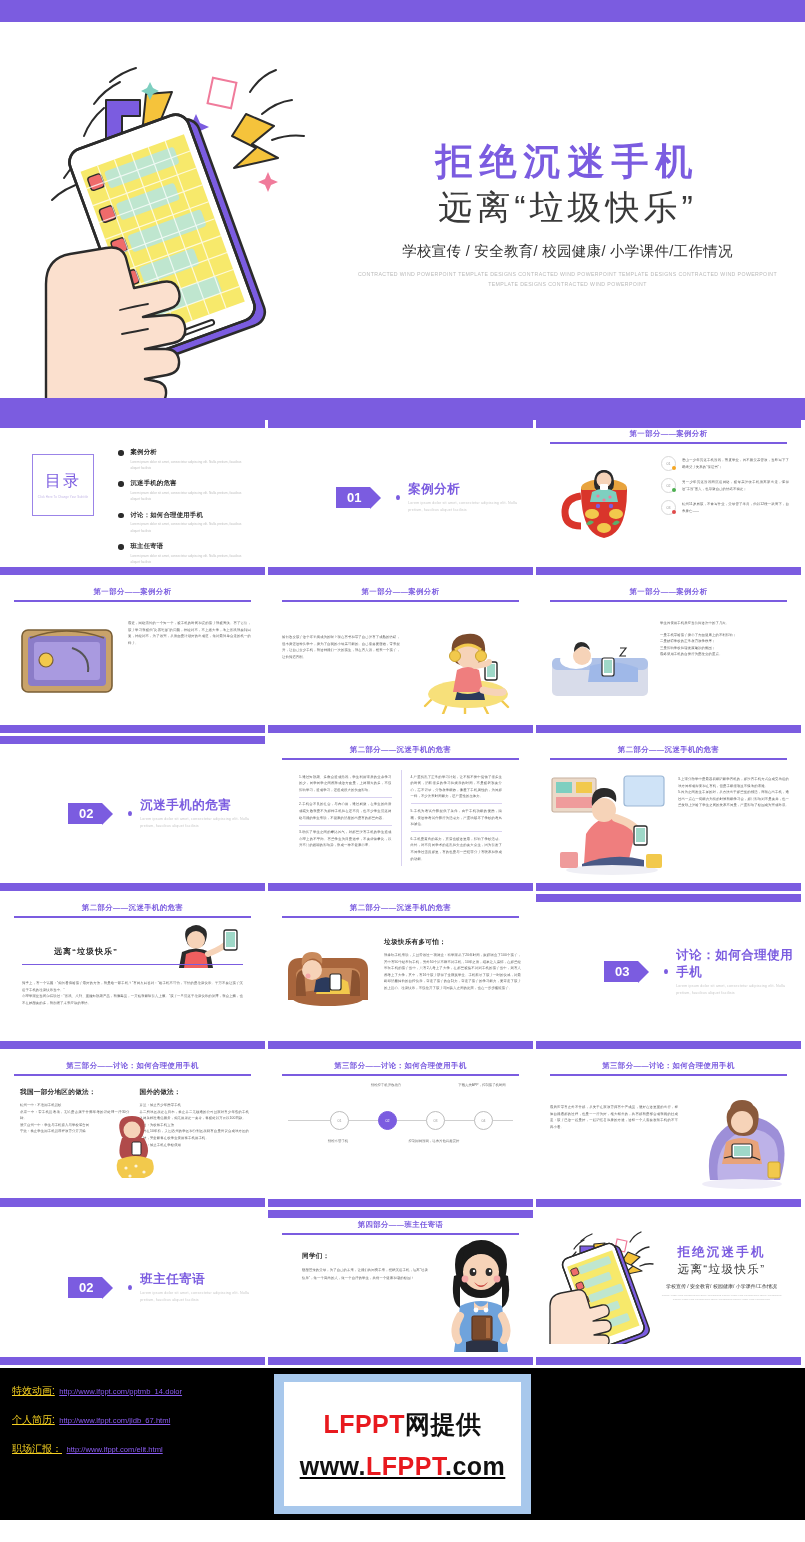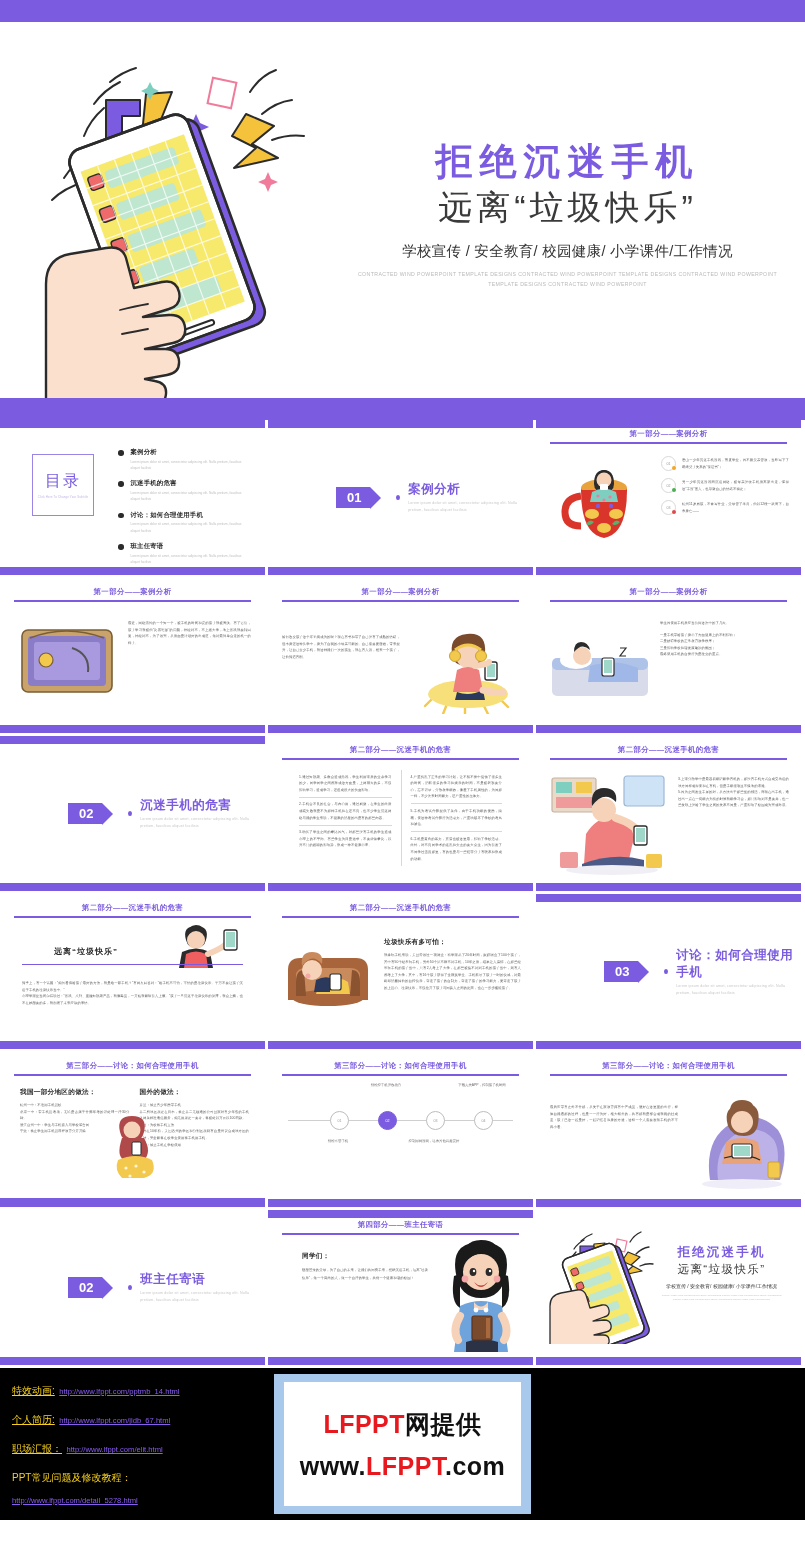--- a/index.html
+++ b/index.html
@@ -109,21 +109,21 @@
   .foot-left { width:270px; padding:10px 8px 0 12px; }
   .fl-line { margin-bottom:7.5px; line-height:1.35; }
   .fl-cn { font-size:10px; color:#F5D020; text-decoration:underline; }
   .fl-cn.nolink { text-decoration:none; }
   .fl-url { font-size:7.6px; color:#8A5CF0; text-decoration:underline; }
   .foot-mid { width:265px; padding:6px 4px; }
   .wm-outer { width:100%; height:140px; background:#A8C8EC; padding:8px 10px; }
   .wm-inner { width:100%; height:100%; background:#fff; display:flex; flex-direction:column;
               align-items:center; justify-content:center; }
   .wm-l1 { font-size:25px; font-weight:bold; letter-spacing:.5px; }
-  .wm-l2 { font-size:25px; font-weight:bold; letter-spacing:.5px; margin-top:11px; }
+  .wm-l2 { font-size:25px; font-weight:bold; letter-spacing:.5px; margin-top:11px;text-decoration:underline; }
   .wm-red { color:#E8191E; }
   .wm-blk { color:#111; }
   .foot-right { flex:1; background:#000; }
 
   
   svg { display:block; }
 </style>
 </head>
 <body>
 
@@ -767,33 +767,29 @@
           <div style="font-size:2.2px;color:#c4c4c4;margin-top:4px;line-height:1.9;padding:0 8px;">CONTRACTED WIND POWERPOINT TEMPLATE DESIGNS CONTRACTED WIND POWERPOINT TEMPLATE DESIGNS CONTRACTED WIND POWERPOINT TEMPLATE DESIGNS CONTRACTED WIND POWERPOINT</div>
         </div>
       </div>
     </div>
   </div>
 
   <div class="footer">
     <div class="foot-left">
       <div class="fl-line">
         <span class="fl-cn">特效动画:</span>
-        <span class="fl-url">http://www.lfppt.com/pptmb_14.html</span>
+        <span class="fl-url">http://www.lfppt.com/pptmb_14.dolor</span>
       </div>
       <div class="fl-line">
         <span class="fl-cn">个人简历:</span>
         <span class="fl-url">http://www.lfppt.com/jldb_67.html</span>
       </div>
       <div class="fl-line">
         <span class="fl-cn">职场汇报：</span>
         <span class="fl-url">http://www.lfppt.com/elit.html</span>
-      </div>
-      <div class="fl-line">
-        <span class="fl-cn nolink">PPT常见问题及修改教程：</span><br>
-        <span class="fl-url">http://www.lfppt.com/detail_5278.html</span>
       </div>
 
     </div>
 
     <div class="foot-mid">
       <div class="wm-outer">
         <div class="wm-inner">
           <div class="wm-l1">
             <span class="wm-red">LFPPT</span><span class="wm-blk">网提供</span>
           </div>

